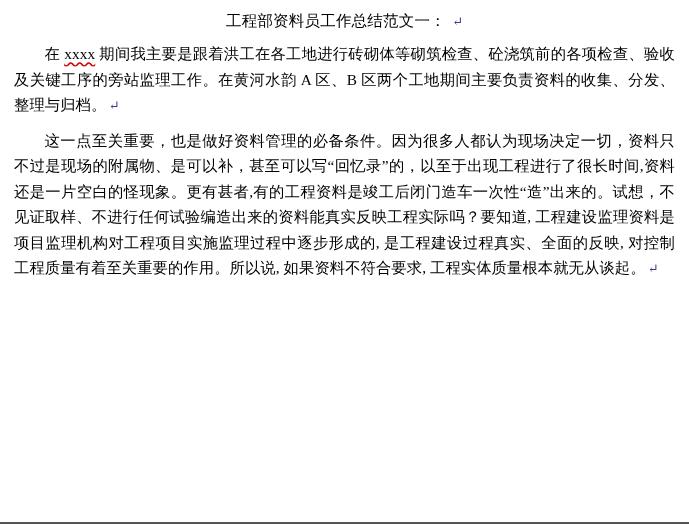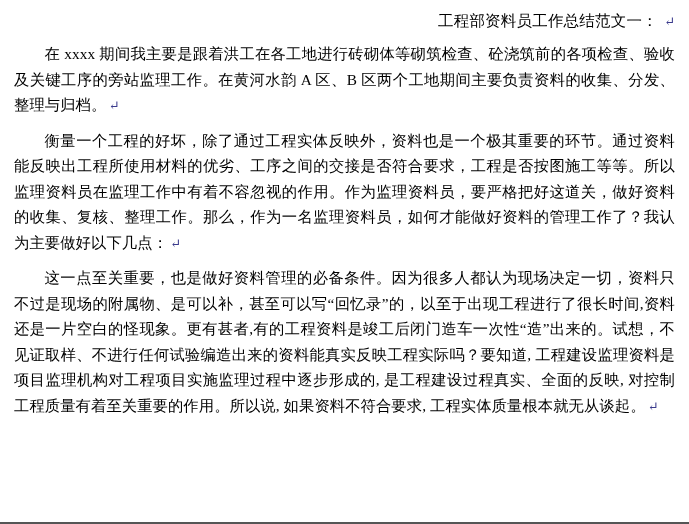--- a/index.html
+++ b/index.html
@@ -16,36 +16,37 @@
   }
   .page {
     position: relative;
     width: 689px;
     height: 524px;
     box-sizing: border-box;
     padding: 8px 14px 0 14px;
     border-bottom: 2px solid #555;
   }
   .doc-title {
-    text-align: right;
+    text-align: center;
     font-size: 15.5px;
     line-height: 22px;
     margin: 2px 0 8px 0;
     letter-spacing: 0.2px;
   }
   .para {
     font-size: 15.3px;
     line-height: 25.5px;
     text-align: justify;
     text-justify: inter-ideograph;
     margin: 0 0 9px 0;
     text-indent: 2em;
     letter-spacing: 0.1px;
   }
   .spell {
+    text-decoration: underline;
     text-decoration-style: wavy;
     text-decoration-color: #d00000;
     text-underline-offset: 2px;
   }
   .pilcrow {
     color: #3a3a8c;
     font-size: 13px;
     padding-left: 2px;
   }
   .heading {
@@ -59,17 +60,16 @@
 <body>
 
 <div class="page">
 
   <div class="doc-title">
     <span>工程部资料员工作总结范文一：</span>
   <span class="pilcrow">↵</span></div>
 
   <div id="body-content">
       <div class="para"><span>在 </span><span class="spell">xxxx</span><span> 期间我主要是跟着洪工在各工地进行砖砌体等砌筑检查、砼浇筑前的各项检查、验收及关键工序的旁站监理工作。在黄河水韵 A 区、B 区两个工地期间主要负责资料的收集、分发、整理与归档。</span><span class="pilcrow">↵</span></div>
-      <div class="para"><span>衡量一个工程的好坏，除了通过工程实体反映外，资料也是一个极其重要的环节。通过资料能反映出工程所使用材料的优劣、工序之间的交接是否符合要求，工程是否按图施工等等。所以监理资料员在监理工作中有着不容忽视的作用。作为监理资料员，要严格把好这道关，做好资料的收集、复核、整理工作。那么，作为一名监理资料员，如何才能做好资料的管理工作了？我认为主要做好以下几点：</span><span class="pilcrow">↵</span></div>
       <div class="para"><span>这一点至关重要，也是做好资料管理的必备条件。因为很多人都认为现场决定一切，资料只不过是现场的附属物、是可以补，甚至可以写“回忆录”的，以至于出现工程进行了很长时间,资料还是一片空白的怪现象。更有甚者,有的工程资料是竣工后闭门造车一次性“造”出来的。试想，不见证取样、不进行任何试验编造出来的资料能真实反映工程实际吗？要知道, 工程建设监理资料是项目监理机构对工程项目实施监理过程中逐步形成的, 是工程建设过程真实、全面的反映, 对控制工程质量有着至关重要的作用。所以说, 如果资料不符合要求, 工程实体质量根本就无从谈起。</span><span class="pilcrow">↵</span></div>
     </div>
 
 </div>
 
 </body></html>

